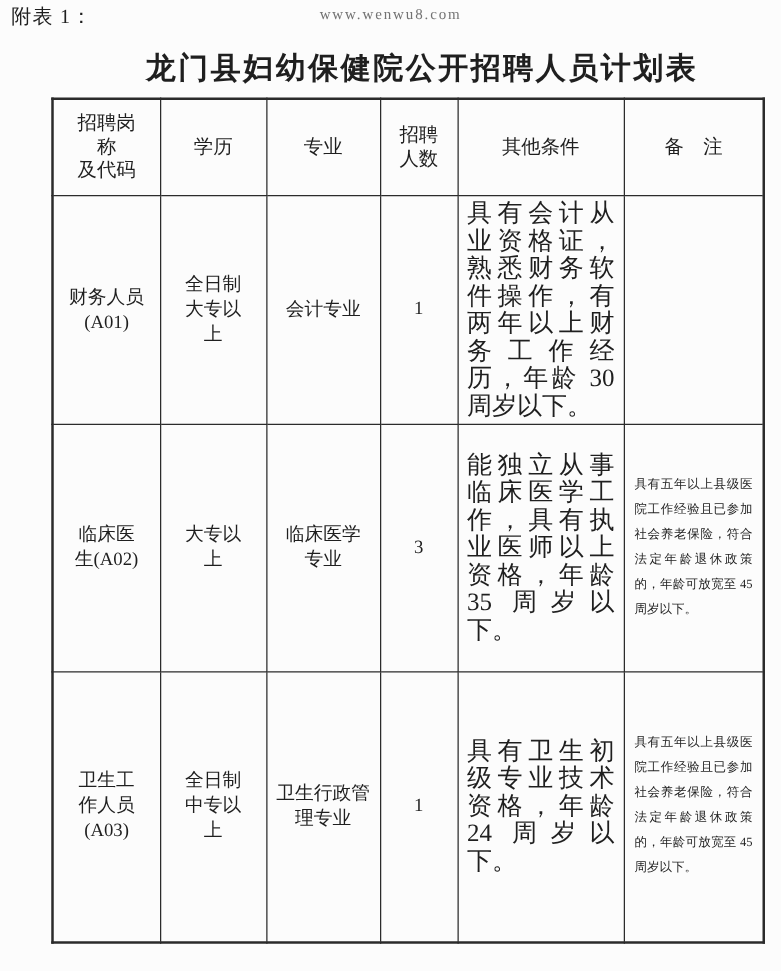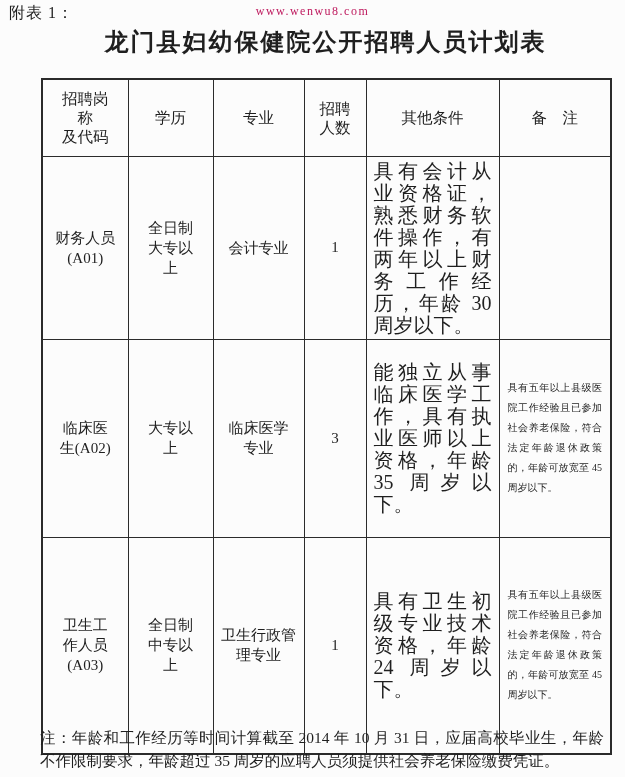--- a/index.html
+++ b/index.html
@@ -20,30 +20,30 @@
     top: 3px;
     left: 9px;
     font-size: 16px;
     letter-spacing: 1px;
   }
   .watermark {
     position: absolute;
     top: 4px;
     left: 50%;
     transform: translateX(-50%);
-    color: #be185d;
+    color: #737373;
     font-size: 12px;
     letter-spacing: 1.5px;
   }
   .title {
     position: absolute;
     top: 26px;
     left: 41px;
     width: 569px;
-    margin: 0;
+    margin: 12px;
     text-align: center;
     font-size: 24px;
     font-weight: bold;
     letter-spacing: 2px;
     white-space: nowrap;
   }
   table.plan-table {
     position: absolute;
     top: 78px;
     left: 41px;
@@ -163,15 +163,14 @@
 上</td>
         <td class="center pre">卫生行政管
 理专业</td>
         <td class="center">1</td>
         <td class="cond">具有卫生初级专业技术资格，年龄 24 周岁以下。</td>
         <td class="remark">具有五年以上县级医院工作经验且已参加社会养老保险，符合法定年龄退休政策的，年龄可放宽至 45 周岁以下。</td>
       </tr>
     </tbody>
   </table>
 
-  <p class="note">注：年龄和工作经历等时间计算截至 2014 年 10 月 31 日，应届高校毕业生，年龄不作限制要求，年龄超过 35 周岁的应聘人员须提供社会养老保险缴费凭证。</p>
 
 </div>
 
 </body></html>

